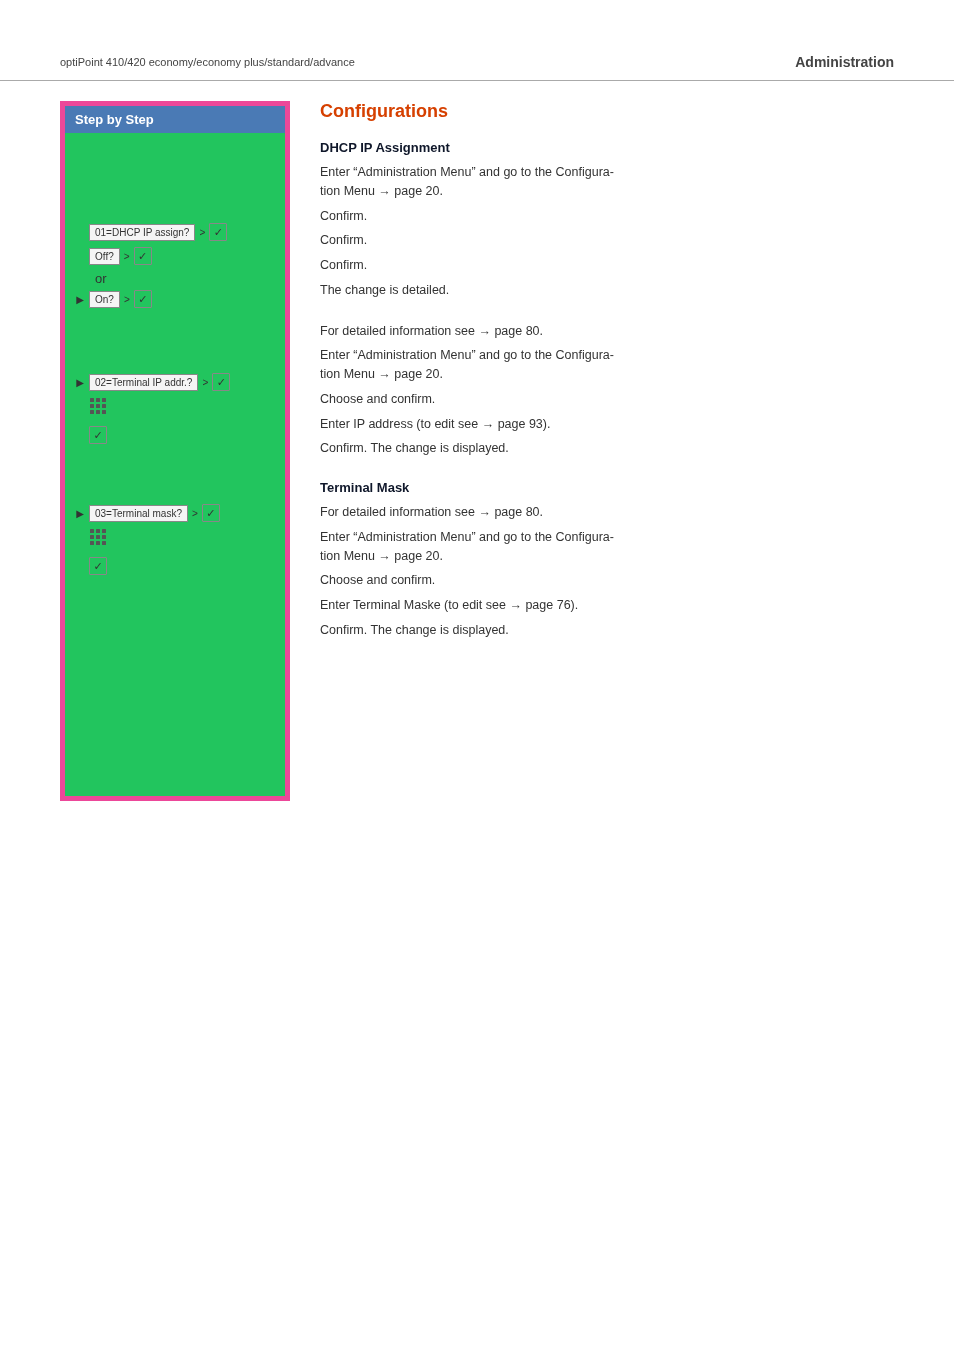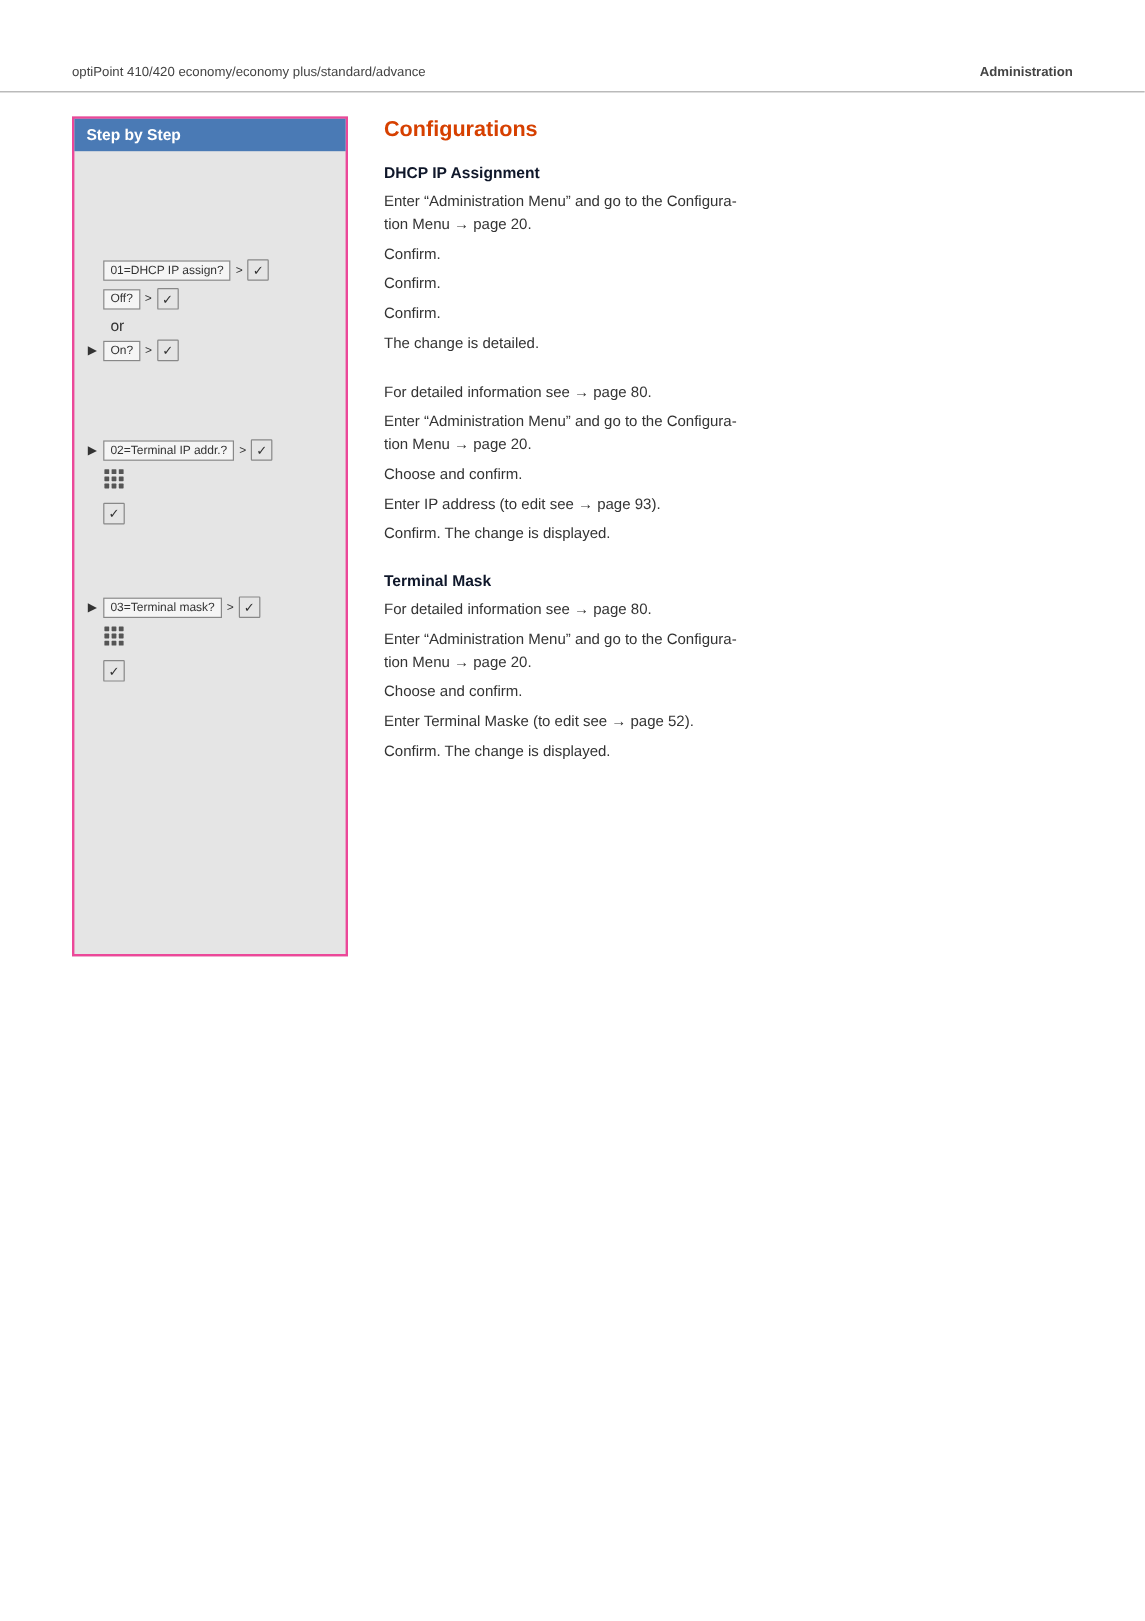--- a/index.html
+++ b/index.html
@@ -27,42 +27,42 @@
       align-items: center;
       padding: 18px 60px 10px 60px;
       border-bottom: 1px solid #aaa;
       margin-bottom: 0;
     }
     .header-left {
       font-size: 11px;
       color: #444;
     }
     .header-right {
-      font-size: 11px;
+      font-size: 14px;
       font-weight: bold;
       color: #444;
     }
 
     
     .main-content {
       display: flex;
       padding: 0 60px;
       margin-top: 20px;
     }
 
     
     .sidebar {
       width: 230px;
       flex-shrink: 0;
       margin-right: 30px;
     }
 
     .step-box {
-      border: 2px solid #ec4899;
-      background: #e5e5e5;
+      border: 5px solid #ec4899;
+      background: #22c55e;
       min-height: 700px;
     }
 
     .step-box-header {
       background: #4a7ab5;
       color: #fff;
       font-weight: bold;
       font-size: 13px;
       padding: 6px 10px;
     }
@@ -291,21 +291,21 @@
         <p class="section-text">Choose and confirm.</p>
         <p class="section-text">Enter IP address (to edit see → page 93).</p>
         <p class="section-text">Confirm. The change is displayed.</p>
       </div>
 
       <div class="section-block">
         <div class="section-title">Terminal Mask</div>
         <p class="section-text">For detailed information see → page 80.</p>
         <p class="section-text">Enter “Administration Menu” and go to the Configura-<br>tion Menu → page 20.</p>
         <p class="section-text">Choose and confirm.</p>
-        <p class="section-text">Enter Terminal Maske (to edit see → page 52).</p>
+        <p class="section-text">Enter Terminal Maske (to edit see → page 76).</p>
         <p class="section-text">Confirm. The change is displayed.</p>
       </div>
 
     </div>
   </div>
 
   <div class="page-footer">
     <span>21</span>
   </div>
 

